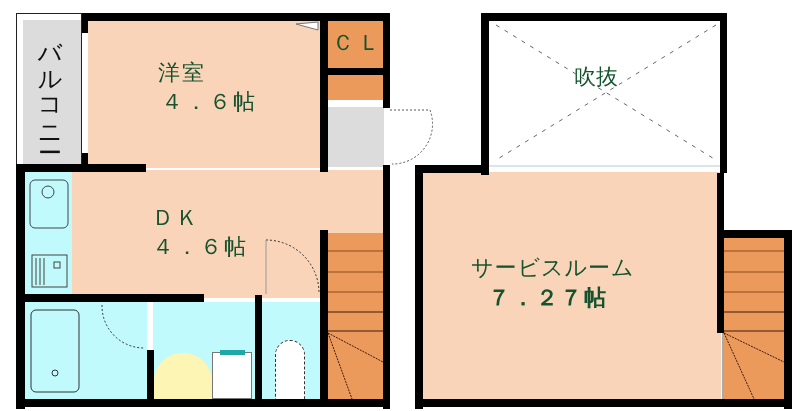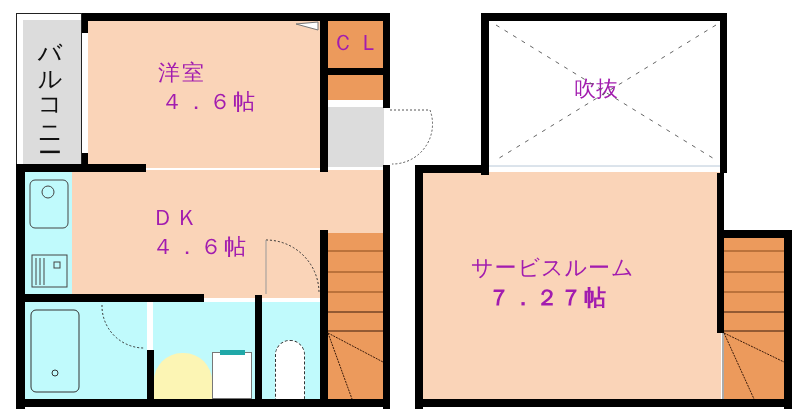--- a/index.html
+++ b/index.html
@@ -1,20 +1,20 @@
 <!DOCTYPE html>
 <html><head>
 <meta charset="utf-8">
 <style>
   html, body { margin: 0; padding: 0; background: #ffffff; }
   body { width: 800px; height: 411px; position: relative; overflow: hidden;
          font-family: "DejaVu Sans", sans-serif; }
   .abs { position: absolute; box-sizing: border-box; }
   .wall { position: absolute; background: #000; }
-  .label { position: absolute; color: #a21caf; font-size: 22px; line-height: 26px; white-space: pre; letter-spacing: 2px; }
+  .label { position: absolute; color: #14532d; font-size: 22px; line-height: 26px; white-space: pre; letter-spacing: 2px; }
   svg { position: absolute; left: 0; top: 0; }
 </style>
 </head>
 <body>
 
 <div>
 
   <div class="abs" style="left:16px;top:13px;width:66px;height:152px;background:#fff;border:1px solid #222;"></div>
   <div class="abs" style="left:23px;top:20px;width:58px;height:144px;background:#dcdcdc;"></div>
   <div class="abs" style="left:34px;top:26px;width:30px;font-size:24px;line-height:29px;color:#111;writing-mode:vertical-rl;letter-spacing:1px;">バルコニー</div>
@@ -88,21 +88,21 @@
     <line x1="328" y1="292" x2="383" y2="292" stroke="#8a4a1a"></line>
     <line x1="328" y1="312" x2="383" y2="312" stroke="#3a1a0a"></line>
     <line x1="328" y1="331" x2="383" y2="331" stroke="#3a1a0a"></line>
     <line x1="328" y1="333" x2="383" y2="362" stroke="#3a1a0a" stroke-dasharray="2,1"></line>
     <line x1="328" y1="333" x2="352" y2="399" stroke="#3a1a0a" stroke-dasharray="2,1"></line>
   </svg>
 </div>
 
 <div>
   <div class="abs" style="left:489px;top:20px;width:231px;height:144px;background:#fff;"></div>
-  <div class="label" style="left:574px;top:76px;letter-spacing:0;">吹抜</div>
+  <div class="label" style="left:574px;top:64px;letter-spacing:0;">吹抜</div>
 
   <div class="abs" style="left:423px;top:172px;width:298px;height:228px;background:#fad4b8;"></div>
   <div class="label" style="left:471px;top:255px;letter-spacing:1px;">サービスルーム</div>
   <div class="label" style="left:488px;top:285px;font-weight:bold;">７．２７帖</div>
 
   <div class="abs" style="left:724px;top:237px;width:60px;height:163px;background:#ec9a5c;"></div>
 
   <div class="wall" style="left:481px;top:13px;width:246px;height:8px;"></div>
   <div class="wall" style="left:481px;top:13px;width:8px;height:162px;"></div>
   <div class="wall" style="left:720px;top:13px;width:7px;height:160px;"></div>

